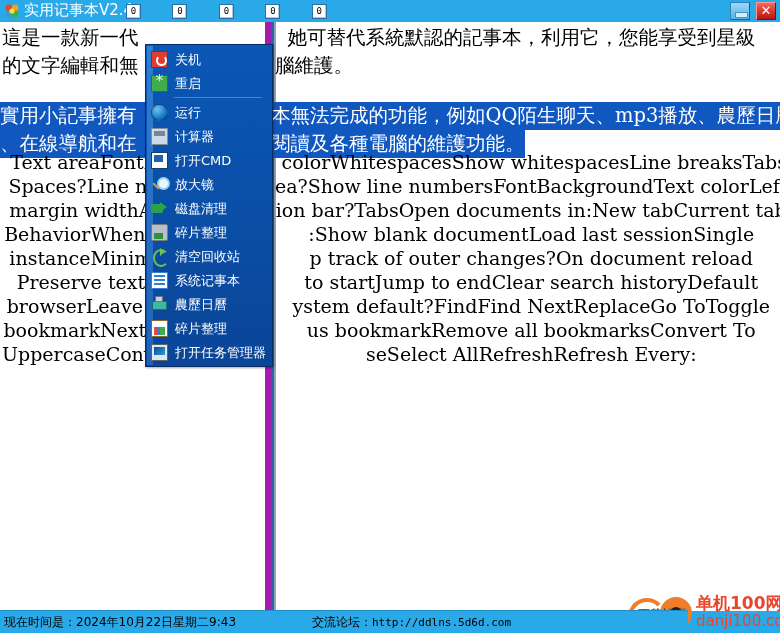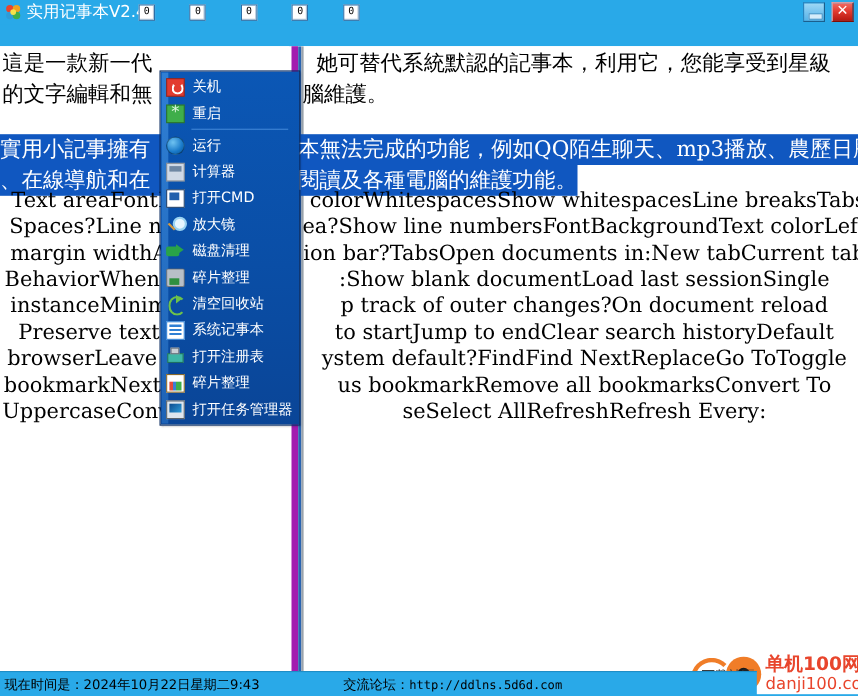--- a/index.html
+++ b/index.html
@@ -61,21 +61,20 @@
   .btn-close i{
     position:absolute;left:0;top:0;width:18px;height:16px;
     color:#fff;font-size:13px;line-height:16px;text-align:center;
     font-family:"DejaVu Sans",sans-serif;font-weight:bold;display:block;
   }
 
   
   .client{
     position:absolute;left:0;top:22px;width:780px;height:589px;
     background:#ffffff;
-    margin-top:20px;
   }
   .pane{
     position:absolute;top:0;height:589px;overflow:hidden;
     background:#ffffff;
     border-left:6px solid #a21caf;
     box-sizing:border-box;
   }
   .pane-left{left:0;width:263px;border-left:none;}
   .pane-right{left:265px;width:515px;}
 
@@ -374,21 +373,21 @@
         <span class="ico">
             <span class="ic ic-notepad"></span>
           </span>
         <span class="lbl">系统记事本</span>
       </div>
 
       <div class="mi">
         <span class="ico">
             <span class="ic ic-reg"></span>
           </span>
-        <span class="lbl">打开注册表</span>
+        <span class="lbl">農歷日曆</span>
       </div>
 
       <div class="mi">
         <span class="ico">
             <span class="ic ic-gp"></span>
           </span>
         <span class="lbl">碎片整理</span>
       </div>
 
       <div class="mi">

